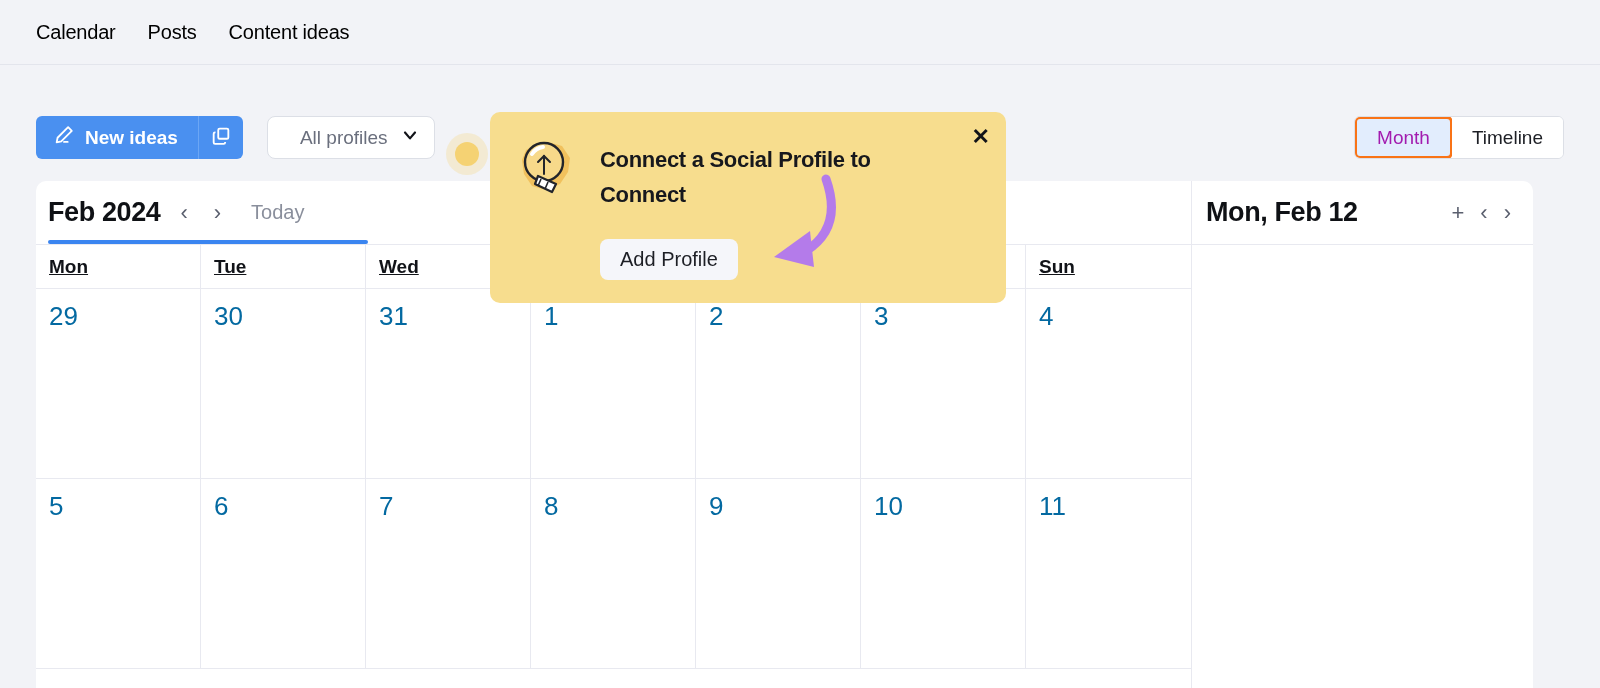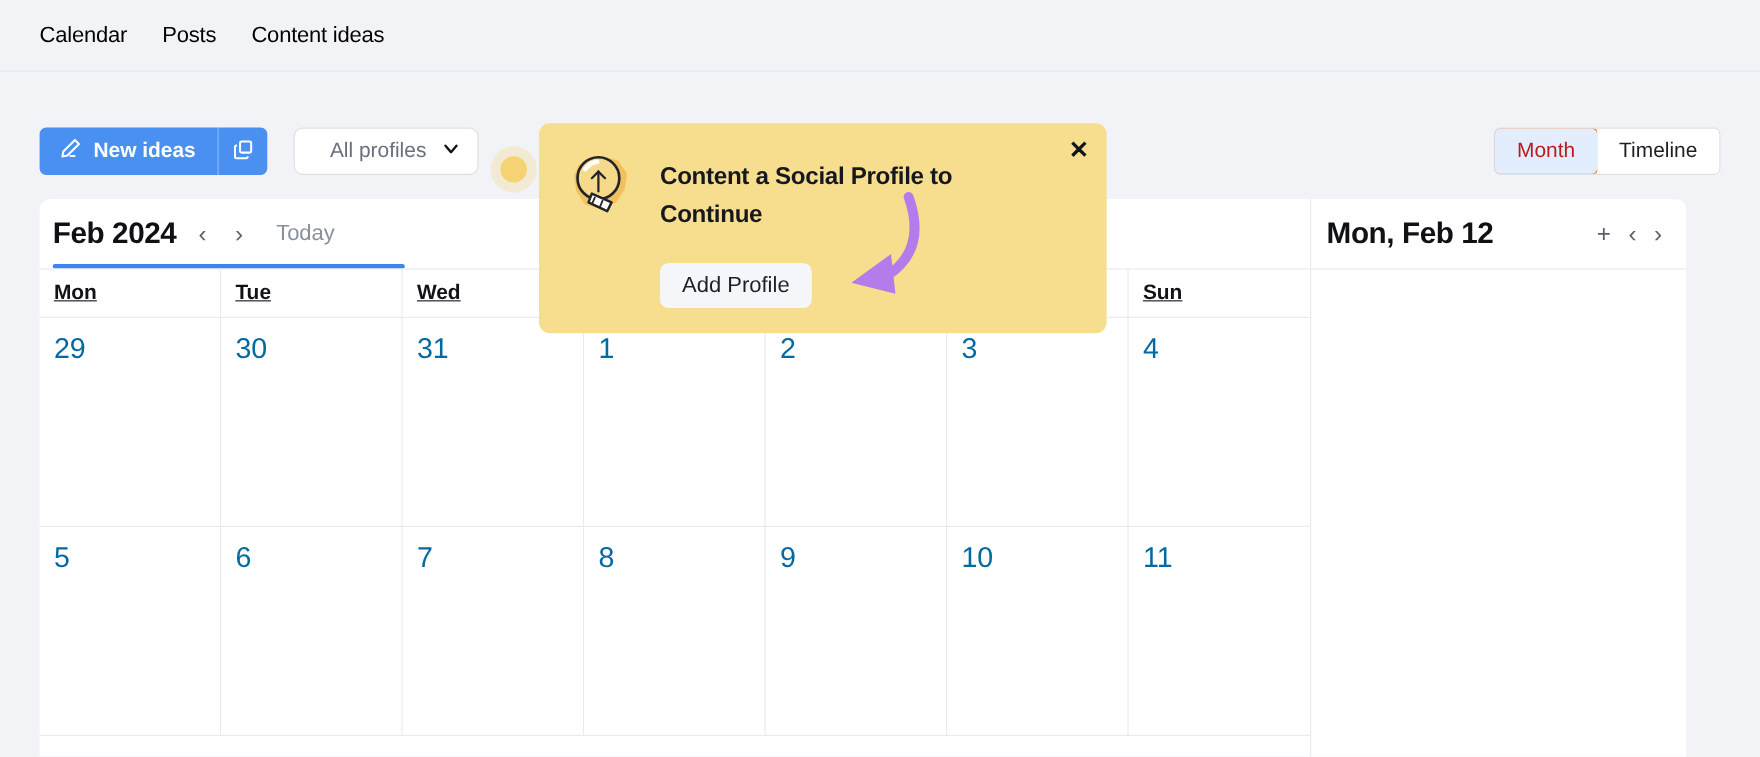--- a/index.html
+++ b/index.html
@@ -72,22 +72,22 @@
     display: flex; height: 43px;
     border-radius: 6px; overflow: hidden;
     border: 1px solid #dcdfe6; background: #fff;
   }
   .viewtoggle button {
     border: none; background: #fff; cursor: pointer;
     font-size: 19px; color: #1d1f25; padding: 0 20px;
     font-family: "Liberation Sans", sans-serif;
   }
   .viewtoggle button.active {
-    background: #e2edfd; color: #b91c1c;
-    border: 1px solid #f97316; border-radius: 6px;
+    background: #e2edfd; color: #a21caf;
+    border: 3px solid #f97316; border-radius: 6px;
     margin: -1px;
   }
 
   
   .card {
     position: absolute; left: 36px; top: 181px;
     width: 1497px; height: 507px;
     background: #fff; border-radius: 10px 10px 0 0;
     overflow: hidden;
   }
@@ -303,21 +303,21 @@
         <ellipse cx="32" cy="28" rx="19" ry="19" fill="#f7d98a" stroke="#22242a" stroke-width="2.4"></ellipse>
         <path d="M20 20 Q24 14 31 13" stroke="#ffffff" stroke-width="4" fill="none" stroke-linecap="round"></path>
         <path d="M26 28 L32 22 L38 28" stroke="#22242a" stroke-width="2" fill="none" stroke-linecap="round"></path>
         <line x1="32" y1="22" x2="32" y2="40" stroke="#22242a" stroke-width="2" stroke-linecap="round"></line>
         <path d="M26 42 L44 50 L40 58 L23 50 Z" fill="#ffffff" stroke="#22242a" stroke-width="2.2" stroke-linejoin="round"></path>
         <line x1="29" y1="45" x2="26" y2="52" stroke="#22242a" stroke-width="1.6"></line>
         <line x1="36" y1="48" x2="33" y2="55" stroke="#22242a" stroke-width="1.6"></line>
       </svg>
     </div>
 
-    <div class="pop-title">Content a Social Profile to Continue</div>
+    <div class="pop-title">Connect a Social Profile to Connect</div>
 
     <button class="pop-action">Add Profile</button>
 
     <div class="pop-arrow">
       <svg width="130" height="120" viewBox="0 0 130 120">
         <path d="M96 12 C106 40 104 66 76 84" stroke="#b47bea" stroke-width="9" fill="none" stroke-linecap="round"></path>
         <path d="M80 64 L44 90 L84 100 Z" fill="#b47bea"></path>
       </svg>
     </div>
   </div>

